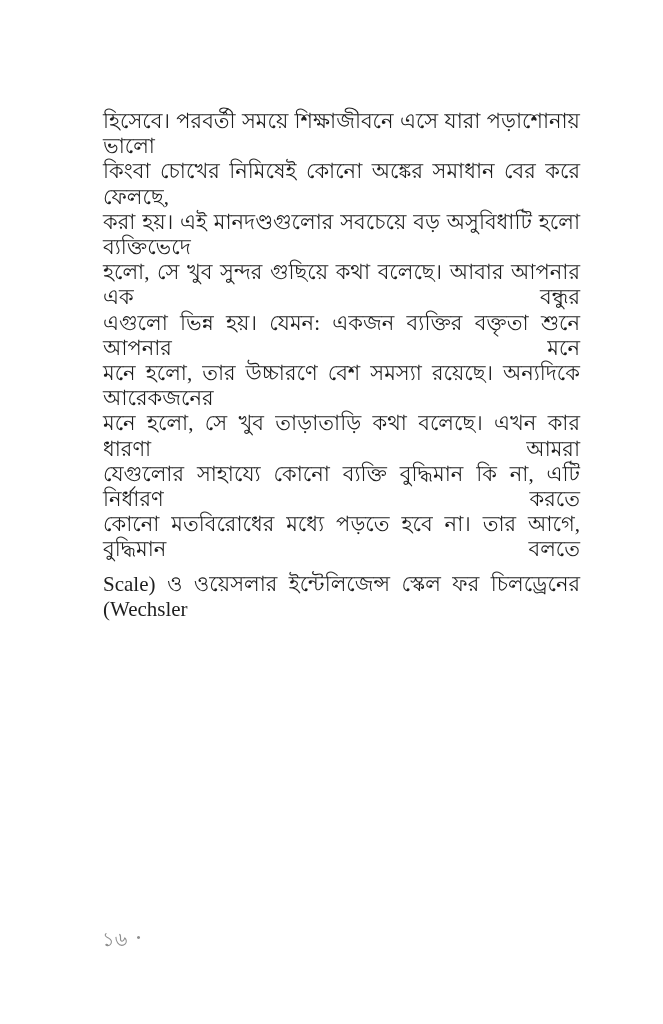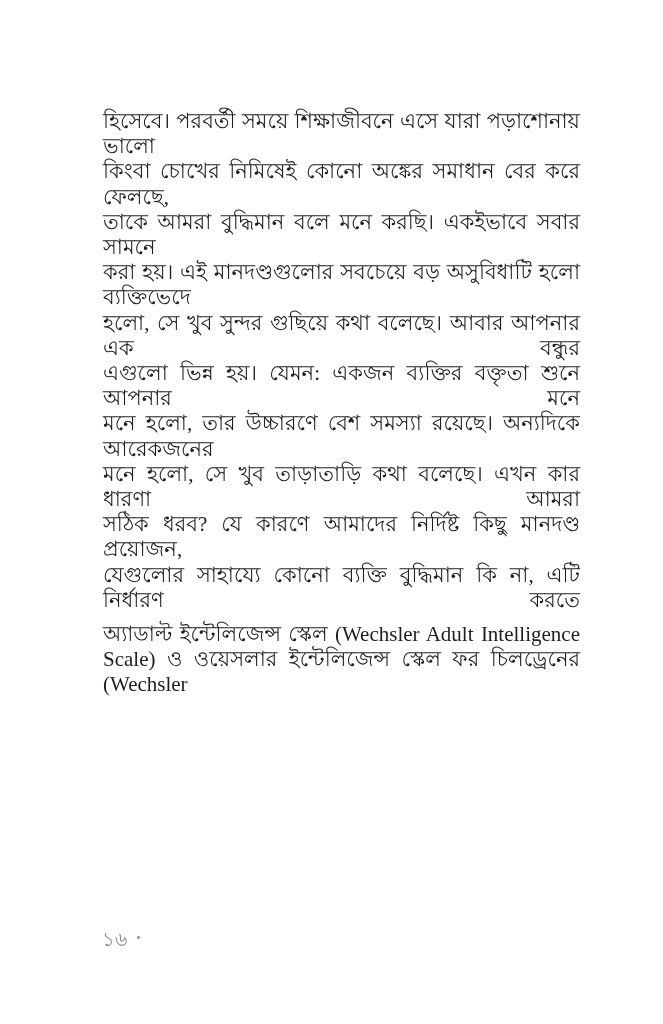--- a/index.html
+++ b/index.html
@@ -44,32 +44,30 @@
 </style>
 </head>
 <body>
 
 <div class="page">
   <div class="text-block">
 
     <div class="para first">
       <div class="line">হিসেবে। পরবর্তী সময়ে শিক্ষাজীবনে এসে যারা পড়াশোনায় ভালো</div>
       <div class="line">কিংবা চোখের নিমিষেই কোনো অঙ্কের সমাধান বের করে ফেলছে,</div>
-      <div class="line">তাকে আমরা বুদ্ধিমান বলে মনে করছি। একইভাবে সবার সামনে</div>
       <div class="line">করা হয়। এই মানদণ্ডগুলোর সবচেয়ে বড় অসুবিধাটি হলো ব্যক্তিভেদে</div>
       <div class="line">হলো, সে খুব সুন্দর গুছিয়ে কথা বলেছে। আবার আপনার এক বন্ধুর</div>
       <div class="line">এগুলো ভিন্ন হয়। যেমন: একজন ব্যক্তির বক্তৃতা শুনে আপনার মনে</div>
       <div class="line">মনে হলো, তার উচ্চারণে বেশ সমস্যা রয়েছে। অন্যদিকে আরেকজনের</div>
       <div class="line">মনে হলো, সে খুব তাড়াতাড়ি কথা বলেছে। এখন কার ধারণা আমরা</div>
-      <div class="line">সঠিক ধরব? যে কারণে আমাদের নির্দিষ্ট কিছু মানদণ্ড প্রয়োজন,</div>
       <div class="line">যেগুলোর সাহায্যে কোনো ব্যক্তি বুদ্ধিমান কি না, এটি নির্ধারণ করতে</div>
+      <div class="line">কোনো মতবিরোধের মধ্যে পড়তে হবে না। তার আগে, বুদ্ধিমান বলতে</div>
     </div>
 
     <div class="para second">
-      <div class="line">অ্যাডাল্ট ইন্টেলিজেন্স স্কেল (Wechsler Adult Intelligence</div>
       <div class="line">Scale) ও ওয়েসলার ইন্টেলিজেন্স স্কেল ফর চিলড্রেনের (Wechsler</div>
 
     </div>
 
   </div>
 
   <div class="page-footer">
     <span>১৬</span>
     <span class="sep">•</span>
   </div>

